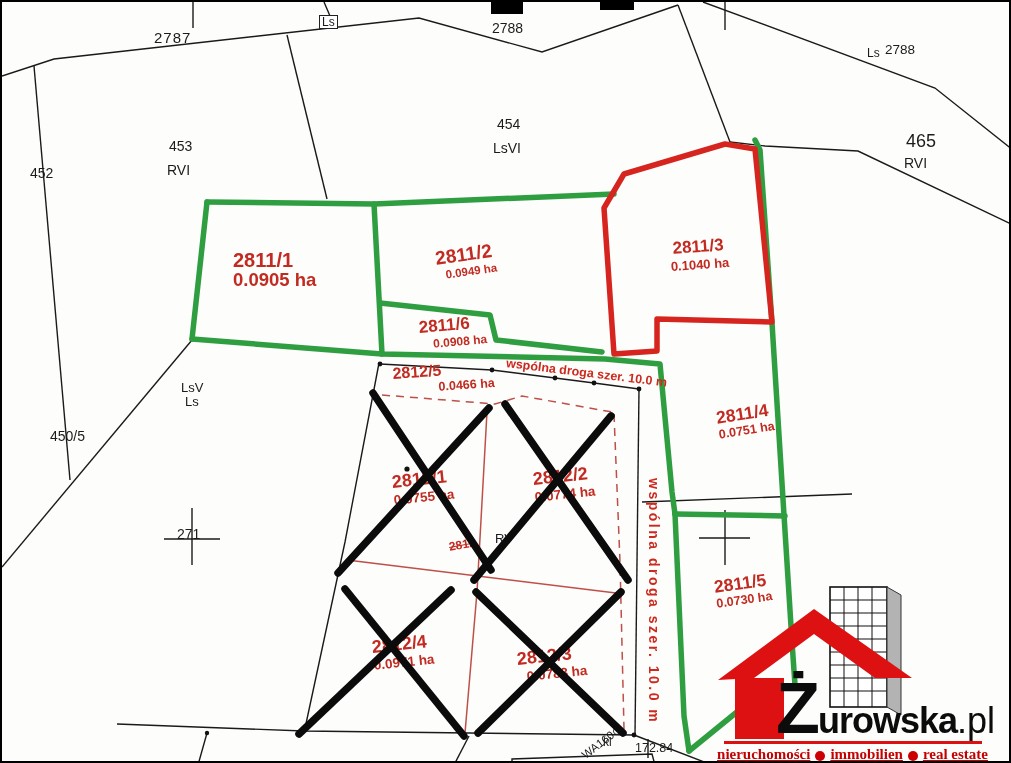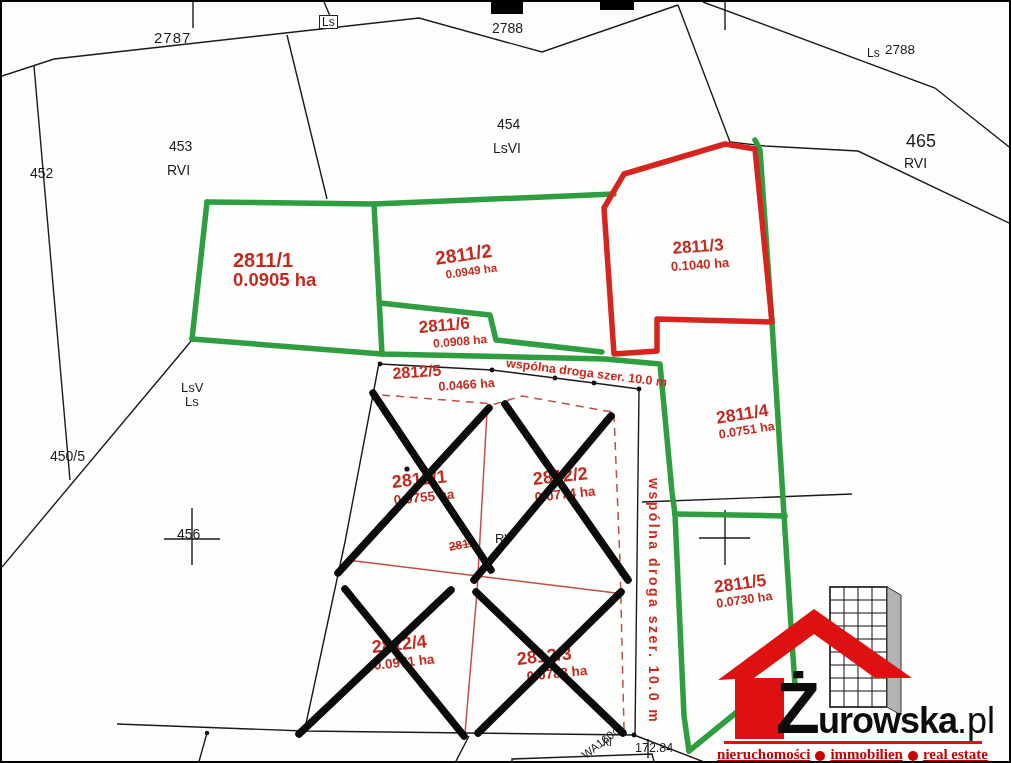--- a/index.html
+++ b/index.html
@@ -128,22 +128,22 @@
   <div class="lbl" style="left:883px;top:41px;font-size:13.5px;">2788</div>
   <div class="lbl" style="left:28px;top:164px;font-size:14px;">452</div>
   <div class="lbl" style="left:167px;top:137px;font-size:14px;">453</div>
   <div class="lbl" style="left:165px;top:161px;font-size:14px;">RVI</div>
   <div class="lbl" style="left:495px;top:115px;font-size:14px;">454</div>
   <div class="lbl" style="left:491px;top:139px;font-size:14px;">LsVI</div>
   <div class="lbl" style="left:904px;top:130px;font-size:18px;">465</div>
   <div class="lbl" style="left:902px;top:154px;font-size:14px;">RVI</div>
   <div class="lbl" style="left:179px;top:379px;font-size:13px;">LsV</div>
   <div class="lbl" style="left:183px;top:393px;font-size:13px;">Ls</div>
-  <div class="lbl" style="left:48px;top:447px;font-size:14px;">450/5</div>
-  <div class="lbl" style="left:175px;top:525px;font-size:14px;">456</div>
+  <div class="lbl" style="left:48px;top:427px;font-size:14px;">450/5</div>
+  <div class="lbl" style="left:175px;top:525px;font-size:14px;">271</div>
   <div class="lbl" style="left:493px;top:530px;font-size:13px;">RV</div>
   <div class="lbl" style="left:601px;top:734px;font-size:12px;">kl</div>
   <div class="lbl" style="left:633px;top:740px;font-size:12.5px;">172.84</div>
   <div class="lbl" style="left:578px;top:750px;font-size:11.5px;transform:rotate(-37deg);">WA160⊙</div>
   <div class="lbl red struck" style="left:446px;top:539px;font-size:12px;transform:rotate(-10deg);">2812</div>
 
   <div class="plabel" style="left:231px;top:248px;">
     <span class="pid" style="font-size:20px;">2811/1</span>
     <span class="parea" style="font-size:18.5px;margin-top:1px;">0.0905 ha</span>
   </div>

